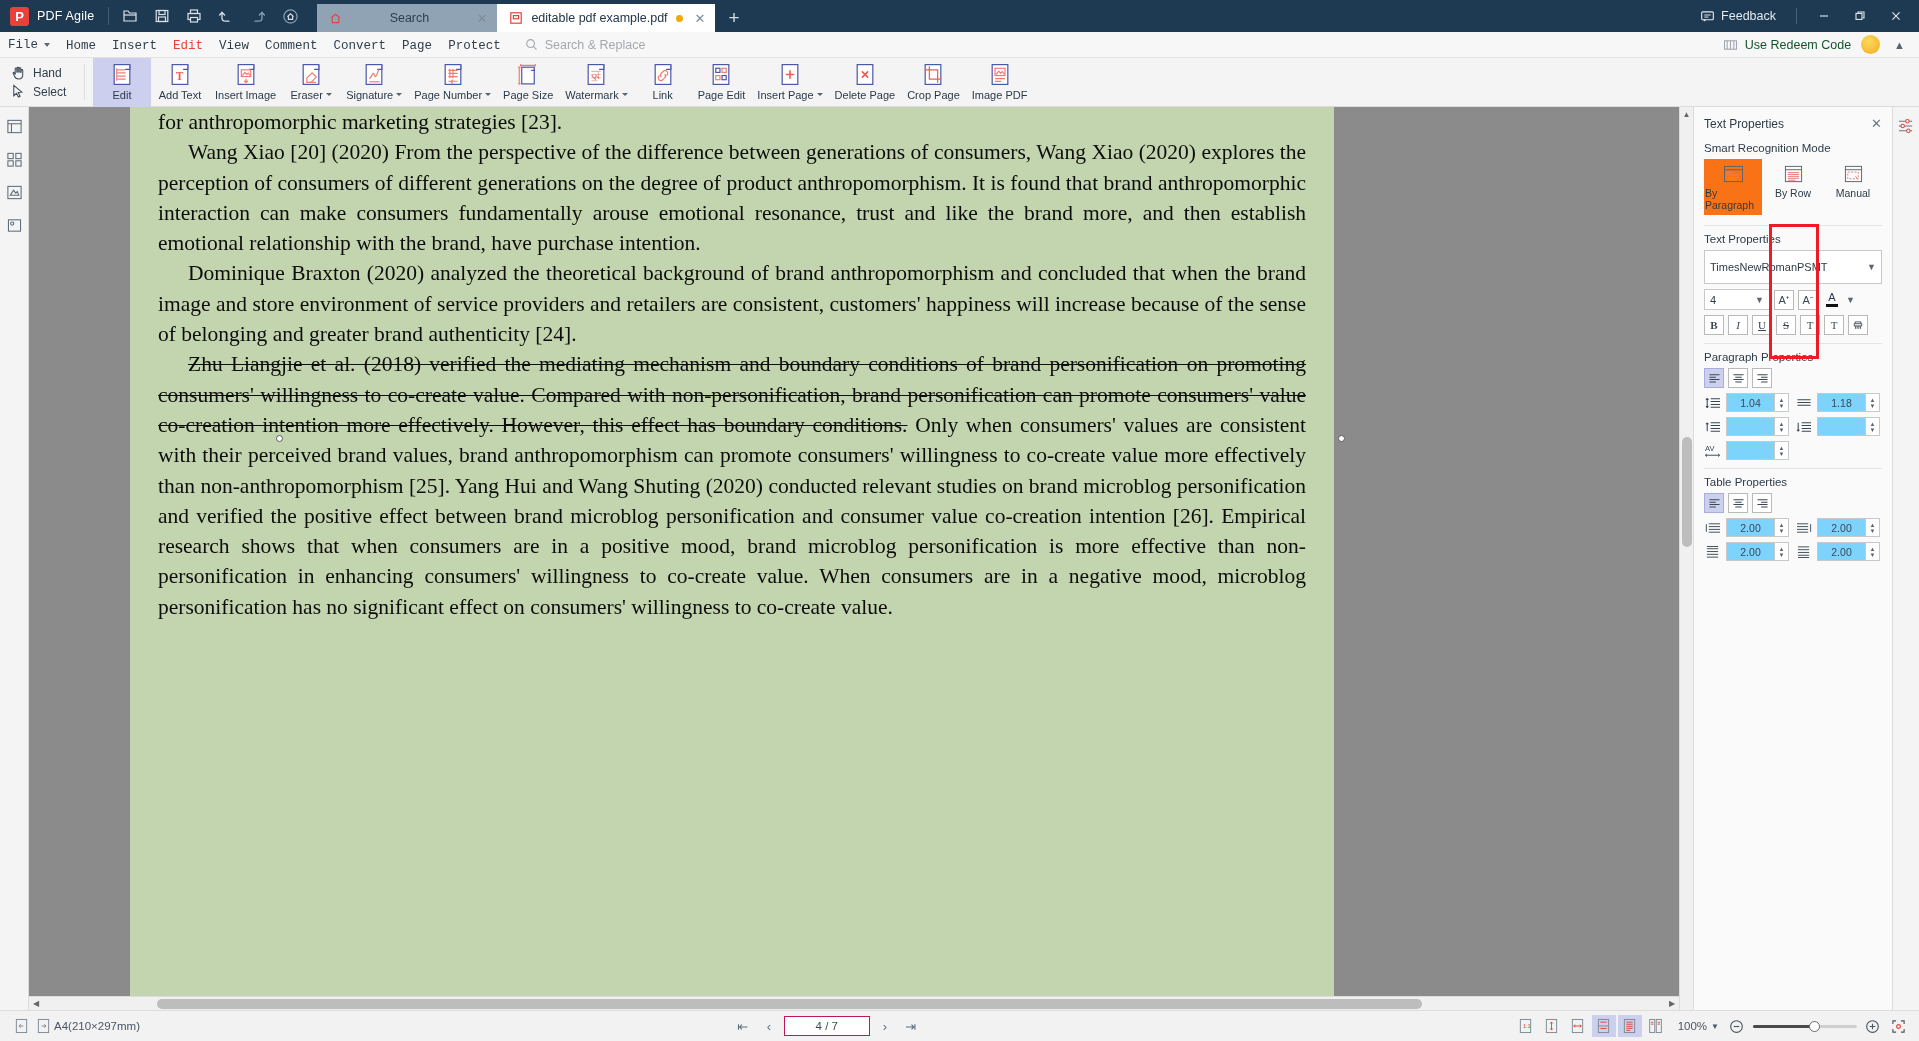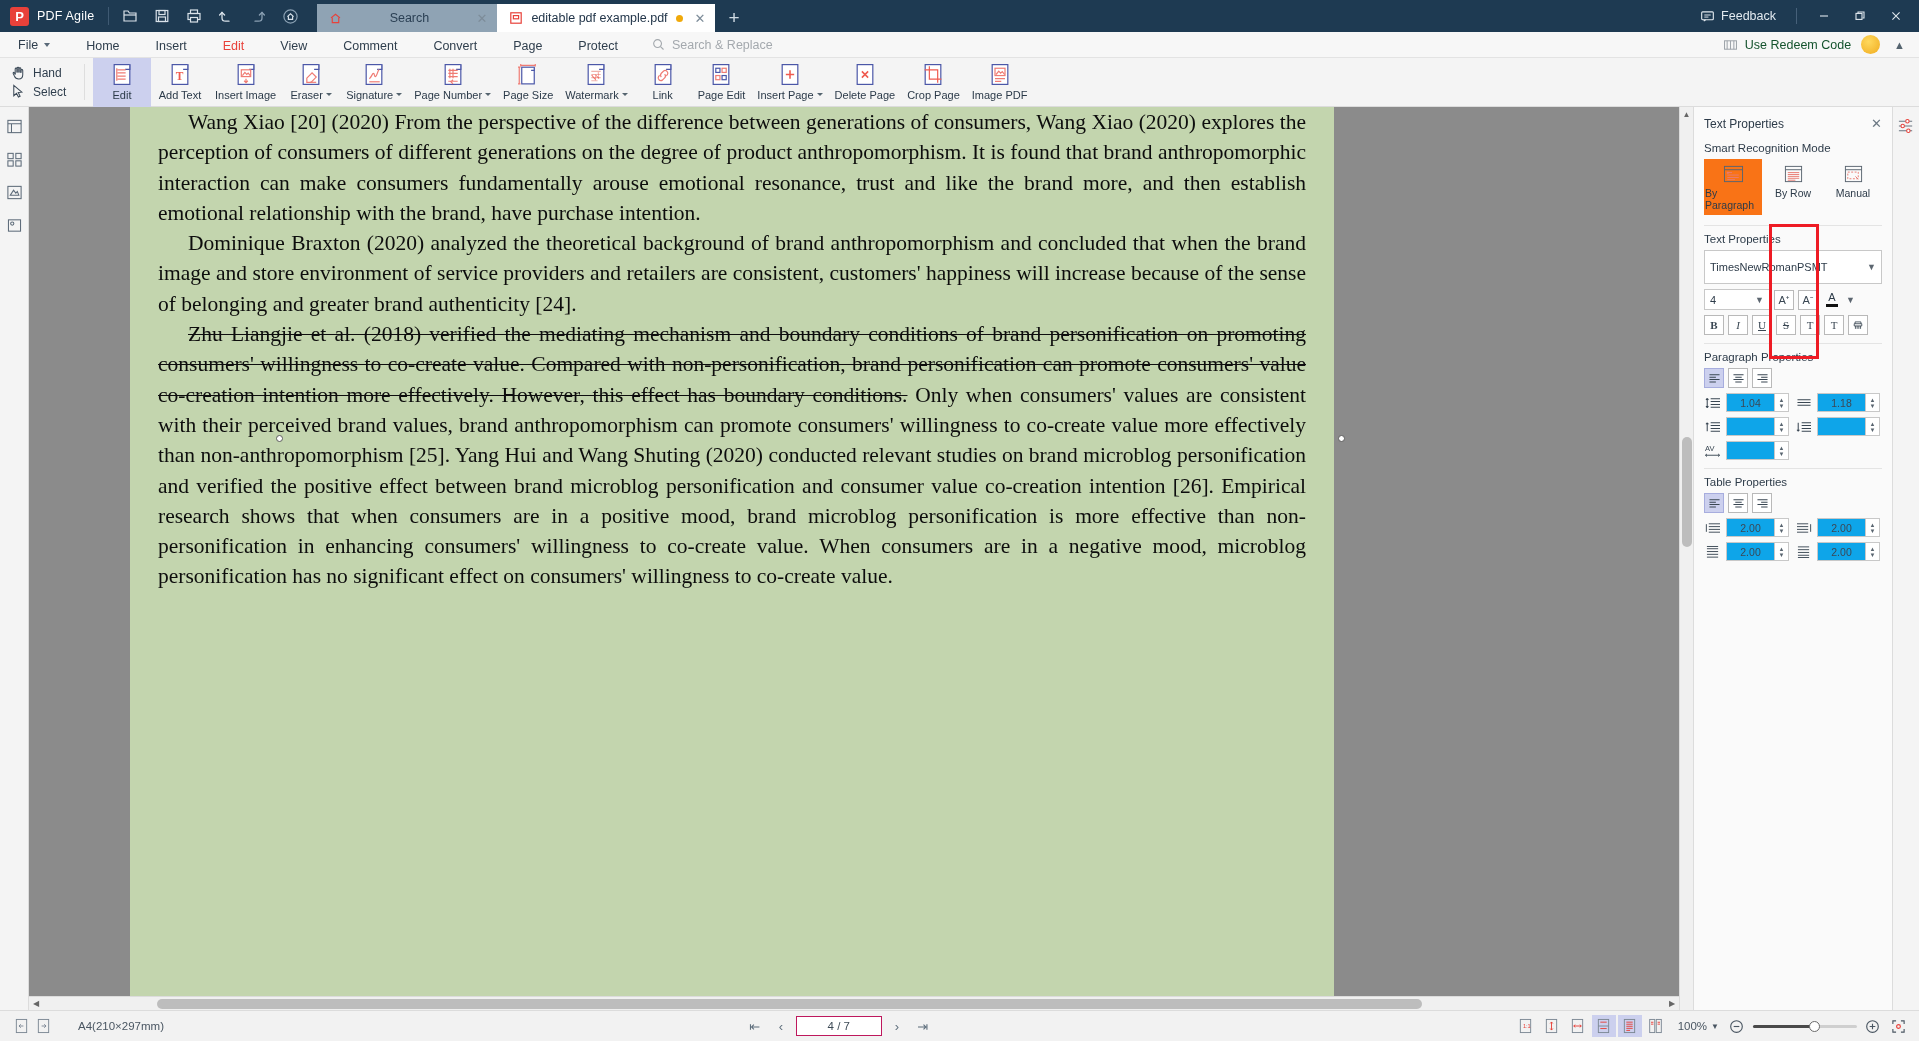--- a/index.html
+++ b/index.html
@@ -45,21 +45,21 @@
   .tb-right { margin-left: auto; display: flex; align-items: center; height: 32px; padding-right: 6px; gap: 2px; }
   .feedback { display: flex; align-items: center; gap: 6px; color: #e3eaf0; font-size: 12.5px; padding: 0 10px; cursor: pointer; }
   .vsep { width: 1px; height: 16px; background: #466079; margin: 0 8px; }
   .wbtn { width: 34px; height: 30px; display: flex; align-items: center; justify-content: center; color: #e1e8ee; cursor: pointer; }
 
   
   .menubar {
     height: 26px; flex: 0 0 26px; background: #f7f7f7; display: flex; align-items: center;
     border-bottom: 1px solid #e3e3e3; font-size: 12.5px; color: #2f3e4d; position: relative;
   }
-  .menu-item { padding: 0 18px; height: 24px; line-height: 26px; cursor: pointer; white-space: nowrap; }
+  .menu-item { padding: 0 8px; height: 24px; line-height: 26px; cursor: pointer; white-space: nowrap; font-family: Liberation Mono, monospace; }
   .menu-item.active { color: #e8413a; border-bottom: 2px solid transparent; }
   .menu-item.file { display: flex; align-items: center; gap: 6px; }
   .caret { width: 0; height: 0; border-left: 3.5px solid transparent; border-right: 3.5px solid transparent; border-top: 4px solid #5a6a79; }
   .srch { display: flex; align-items: center; gap: 7px; margin-left: 16px; color: #a4a9ae; font-size: 12.5px; cursor: text; }
   .menu-right { margin-left: auto; display: flex; align-items: center; gap: 10px; padding-right: 10px; }
   .redeem { display: flex; align-items: center; gap: 7px; color: #14532d; font-size: 12.5px; cursor: pointer; }
   .avatar {
     width: 19px; height: 19px; border-radius: 50%;
     background: radial-gradient(circle at 40% 35%, #ffd95e, #f0ab1e); cursor: pointer;
   }
@@ -151,21 +151,21 @@
     width: 20px; height: 20px; border: 1px solid #b9b9b9; background: #fff; display: flex;
     align-items: center; justify-content: center; font-size: 11px; color: #3a4753; cursor: pointer;
   }
   .sq.on { background: #ccd0ee; border-color: #a7adde; }
   .sq.noborder { border: none; background: transparent; }
   .colorA { display: flex; flex-direction: column; align-items: center; line-height: 1; cursor: pointer; }
   .colorA .a { font-size: 11px; color: #2d3b49; }
   .colorA .bar { width: 12px; height: 3px; background: #111; margin-top: 1px; }
   .numbox { display: flex; align-items: center; }
   .numfield {
-    width: 48px; height: 19px; border: 1px solid #c8c8c8; border-right: none; background: #0ea5e9;
+    width: 48px; height: 19px; border: 1px solid #c8c8c8; border-right: none; background: #7dd3fc;
     font-size: 10.5px; color: #3b4856; display: flex; align-items: center; justify-content: center;
   }
   .spin {
     width: 15px; height: 19px; border: 1px solid #c8c8c8; background: #fff; display: flex;
     flex-direction: column; align-items: center; justify-content: center; cursor: pointer;
   }
   .spin span { font-size: 6px; line-height: 6px; color: #58646f; }
   .minirow { display: flex; align-items: center; gap: 4px; margin-bottom: 5px; }
   .mini-ico { width: 18px; height: 18px; display: flex; align-items: center; justify-content: center; color: #3a4753; }
   .redrect {
@@ -568,20 +568,21 @@
             <rect x="2.6" y="3" width="12.8" height="12"></rect>
             <circle cx="6.6" cy="7" r="1.7"></circle>
           </svg>
       </div>
     </div>
 
     <div class="viewer">
       <div class="pagewrap">
         <div class="page">
           <div class="page-inner" id="doc-body">
+              <p class="ptext">for anthropomorphic marketing strategies [23].</p>
               <p class="ptext ind">Wang Xiao [20] (2020) From the perspective of the difference between generations of consumers, Wang Xiao (2020) explores the perception of consumers of different generations on the degree of product anthropomorphism. It is found that brand anthropomorphic interaction can make consumers fundamentally arouse emotional resonance, trust and like the brand more, and then establish emotional relationship with the brand, have purchase intention.</p>
               <p class="ptext ind">Dominique Braxton (2020) analyzed the theoretical background of brand anthropomorphism and concluded that when the brand image and store environment of service providers and retailers are consistent, customers' happiness will increase because of the sense of belonging and greater brand authenticity [24].</p>
               <p class="ptext ind"><span class="strike">Zhu Liangjie et al. (2018) verified the mediating mechanism and boundary conditions of brand personification on promoting consumers' willingness to co-create value. Compared with non-personification, brand personification can promote consumers' value co-creation intention more effectively. However, this effect has boundary conditions.</span><span> Only when consumers' values are consistent with their perceived brand values, brand anthropomorphism can promote consumers' willingness to co-create value more effectively than non-anthropomorphism [25]. Yang Hui and Wang Shuting (2020) conducted relevant studies on brand microblog personification and verified the positive effect between brand microblog personification and consumer value co-creation intention [26]. Empirical research shows that when consumers are in a positive mood, brand microblog personification is more effective than non-personification in enhancing consumers' willingness to co-create value. When consumers are in a negative mood, microblog personification has no significant effect on consumers' willingness to co-create value.</span></p>
             </div>
         </div>
 
         <div class="handle" style="left:247px; top:328px;"></div>
         <div class="handle" style="left:1309px; top:328px;"></div>
         <div class="hscrollbar">
           <div class="harrow">◀</div>
@@ -861,21 +862,21 @@
           <rect x="2.5" y="1.5" width="11" height="14"></rect>
           <path d="M10 8.5H5.5M7.2 6.6L5.3 8.5l1.9 1.9"></path>
         </svg>
     </div>
     <div class="sb-ico">
       <svg width="15" height="16" viewBox="0 0 16 17" fill="none" stroke="#7c8894" stroke-width="1">
           <rect x="2.5" y="1.5" width="11" height="14"></rect>
           <path d="M6 8.5h4.5M8.8 6.6l1.9 1.9-1.9 1.9"></path>
         </svg>
     </div>
-    <span style="margin-left:24px;">A4(210×297mm)</span>
+    <span style="margin-left:0;">A4(210×297mm)</span>
 
     <div class="pagenav">
       <div class="nav-arrow">⇤</div>
       <div class="nav-arrow">‹</div>
       <div class="pagefield">4 / 7</div>
       <div class="nav-arrow">›</div>
       <div class="nav-arrow">⇥</div>
     </div>
 
     <div class="sb-right">

